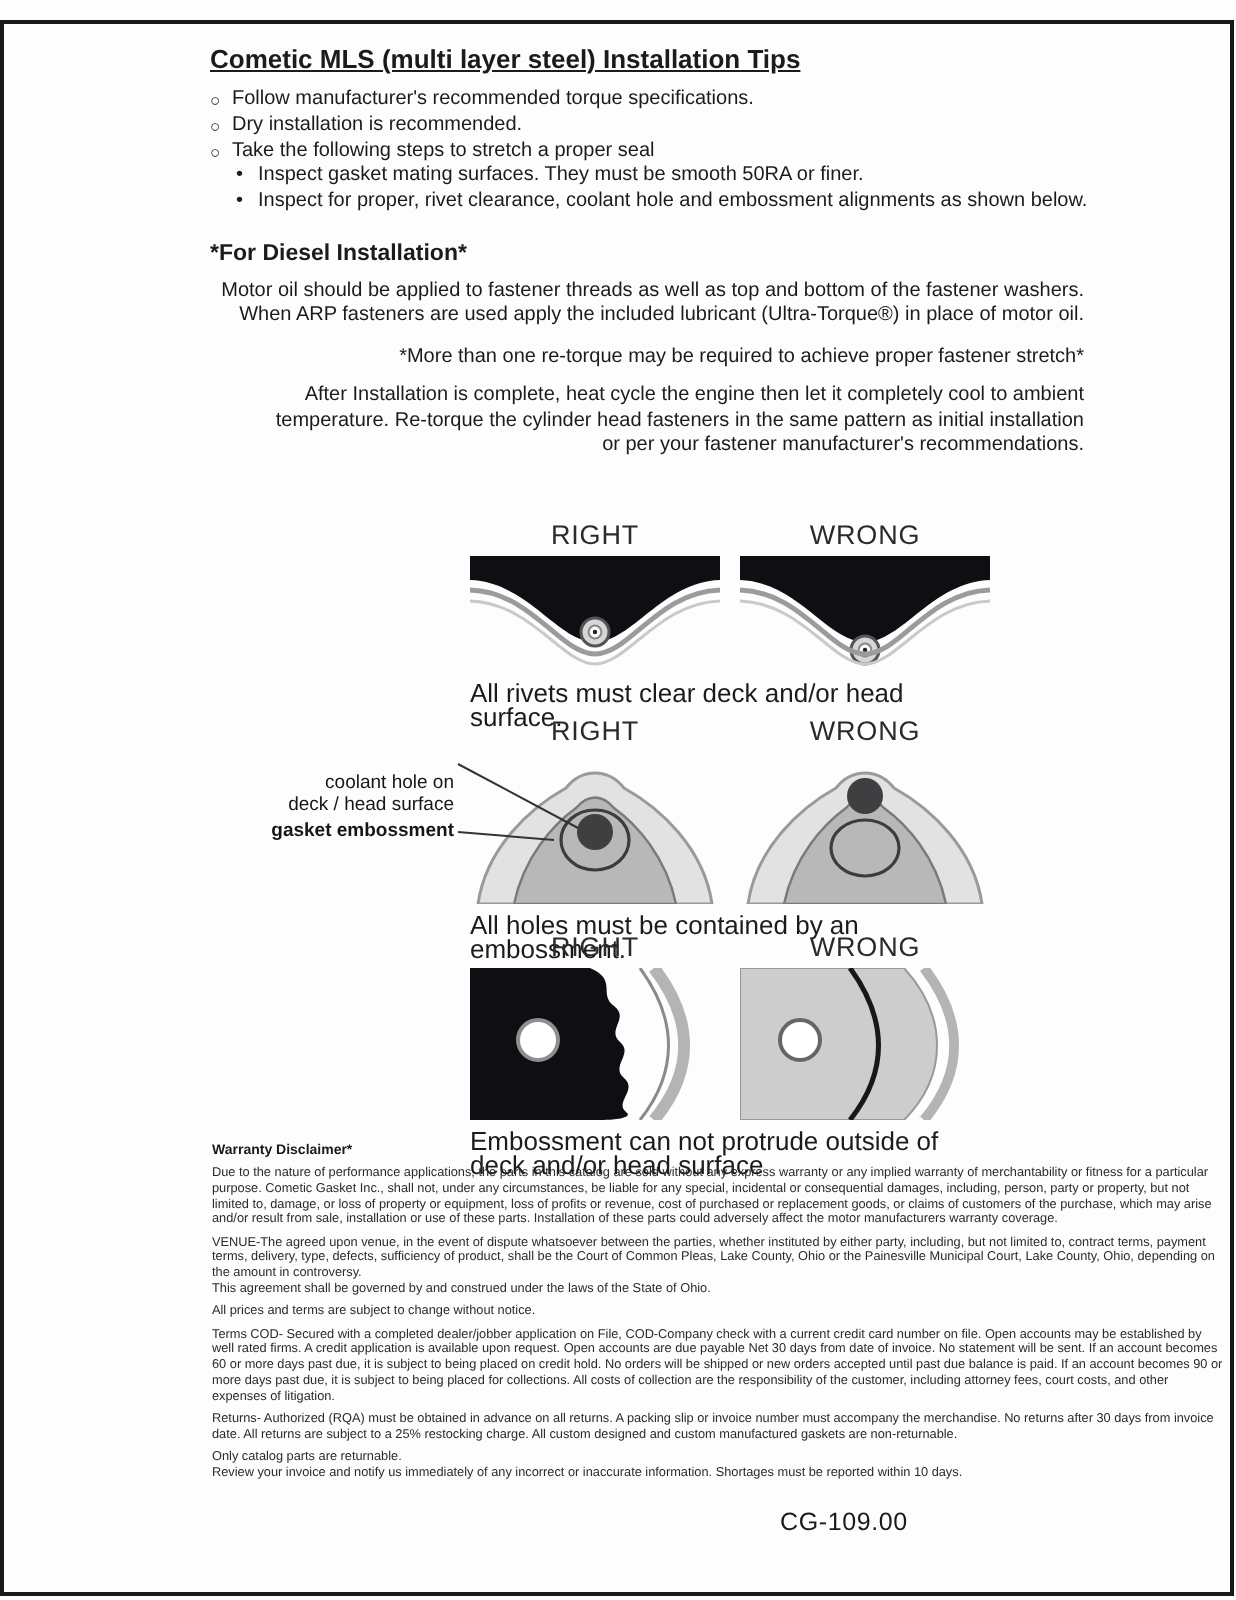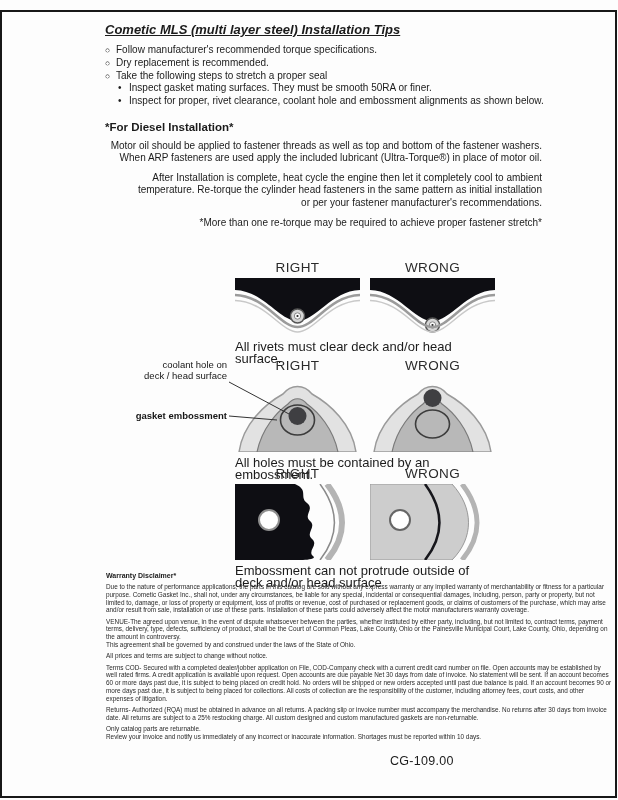--- a/index.html
+++ b/index.html
@@ -1,39 +1,39 @@
 <!DOCTYPE html>
 <html><head>
 <meta charset="utf-8">
 <style>
   html,body{margin:0;padding:0;}
   body{width:618px;height:800px;background:#fdfdfd;font-family:"Liberation Sans",sans-serif;color:#1b1b1b;position:relative;overflow:hidden;}
   .frame{position:absolute;top:10px;left:0;right:1px;bottom:2px;border:2px solid #181818;pointer-events:none;}
 
   .tips{position:absolute;left:105px;top:22px;width:460px;}
-  .title{font-size:13px;font-weight:bold;text-decoration:underline;margin:0 0 7px;font-style:italic;}
+  .title{font-size:13px;font-weight:bold;text-decoration:underline;margin:0 0 7px;}
   .bullet{display:flex;font-size:10px;line-height:12.8px;}
   .mk{width:11px;flex:0 0 11px;font-size:8.5px;}
   .mk2{font-size:10px;}
   .sub{padding-left:13px;}
   .diesel-h{font-size:11.5px;font-weight:bold;margin:13px 0 0;}
   .para{font-size:10px;line-height:12.5px;margin:7px 0 0;max-width:437px;white-space:pre-line;text-align:right;}
   .note{margin-top:8px;}
 
   .dg{position:absolute;left:105px;top:228px;width:430px;height:345px;}
   .dgrow{position:absolute;left:0;width:430px;margin-top:32px;}
   .r1{top:0;} .r2{top:98px;} .r3{top:206px;}
   .hdrs{display:flex;gap:10px;margin-left:130px;}
   .hdr{width:125px;text-align:center;font-size:13.5px;color:#2a2a2a;letter-spacing:0.4px;}
   .panels{display:flex;gap:10px;margin-left:130px;margin-top:3px;position:relative;z-index:1;}
   .panel{width:125px;}
   .panel svg{display:block;}
   .caption{margin-left:130px;margin-top:5px;font-size:13px;line-height:12px;max-width:255px;}
   .lbl{position:absolute;text-align:right;font-size:9.5px;line-height:11px;white-space:pre-line;z-index:3;color:#161616;}
-  .lbl-coolant{left:20px;top:1px;width:102px;}
+  .lbl-coolant{left:20px;top:28px;width:102px;}
   .lbl-emb{left:10px;top:52px;width:112px;font-weight:bold;}
   .connectors{position:absolute;left:0;top:0;z-index:2;pointer-events:none;}
 
   .warranty{position:absolute;left:106px;top:572px;width:506px;}
   .w-h{font-size:7px;font-weight:bold;margin:0 0 4px;}
   .w-p{font-size:6.4px;line-height:7.8px;margin:0 0 3.5px;white-space:pre-line;color:#2a2a2a;}
 
   .code{position:absolute;left:390px;top:754px;font-size:12.5px;letter-spacing:0.3px;}
 </style>
 </head>
@@ -43,42 +43,42 @@
 
 <div class="tips">
   <div class="title">Cometic MLS (multi layer steel) Installation Tips</div>
   <div>
     <div class="bullet">
       <span class="mk">○</span>
       <span>Follow manufacturer's recommended torque specifications.</span>
     </div>
     <div class="bullet">
       <span class="mk">○</span>
-      <span>Dry replacement is recommended.</span>
+      <span>Dry installation is recommended.</span>
     </div>
     <div class="bullet">
       <span class="mk">○</span>
       <span>Take the following steps to stretch a proper seal</span>
     </div>
     <div class="bullet sub">
       <span class="mk mk2">•</span>
       <span>Inspect gasket mating surfaces.  They must be smooth 50RA or finer.</span>
     </div>
     <div class="bullet sub">
       <span class="mk mk2">•</span>
       <span>Inspect for proper, rivet clearance, coolant hole and embossment alignments as shown below.</span>
     </div>
   </div>
   <div class="diesel-h">*For Diesel Installation*</div>
   <div class="para">Motor oil should be applied to fastener threads as well as top and bottom of the fastener washers.
 When ARP fasteners are used apply the included lubricant (Ultra-Torque®) in place of motor oil.</div>
+  <div class="para note">*More than one re-torque may be required to achieve proper fastener stretch*</div>
   <div class="para">After Installation is complete, heat cycle the engine then let it completely cool to ambient
 temperature. Re-torque the cylinder head fasteners in the same pattern as initial installation
 or per your fastener manufacturer's recommendations.</div>
-  <div class="para note">*More than one re-torque may be required to achieve proper fastener stretch*</div>
 </div>
 
 <div class="dg">
 
   <div class="dgrow r1">
     <div class="hdrs">
       <div class="hdr">RIGHT</div>
       <div class="hdr">WRONG</div>
     </div>
     <div class="panels">

